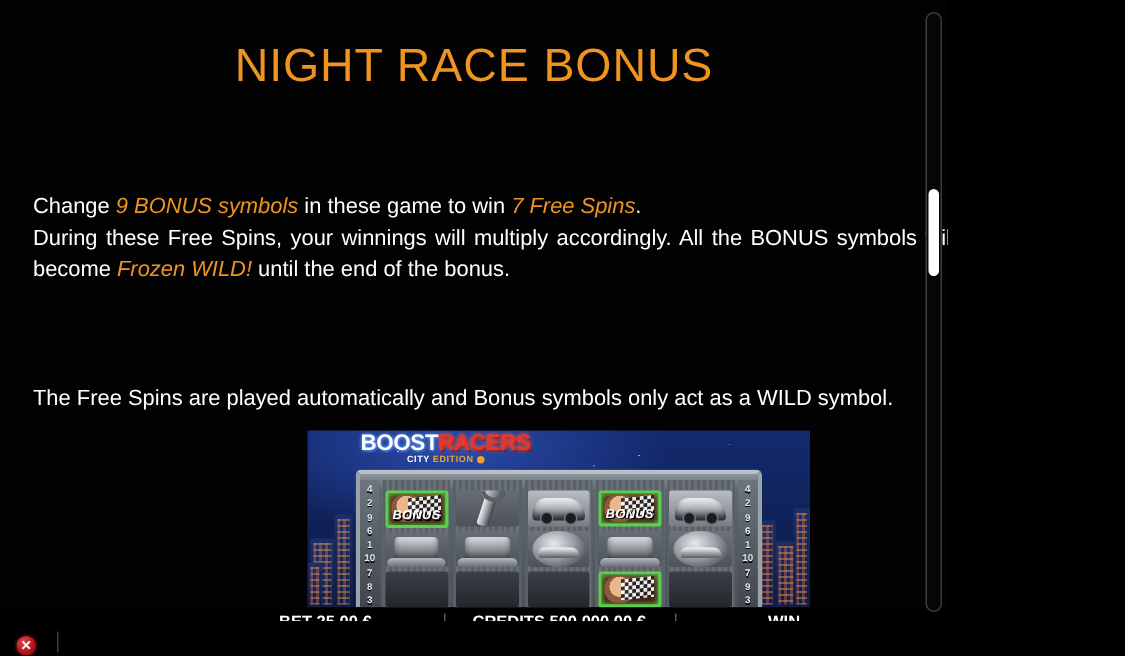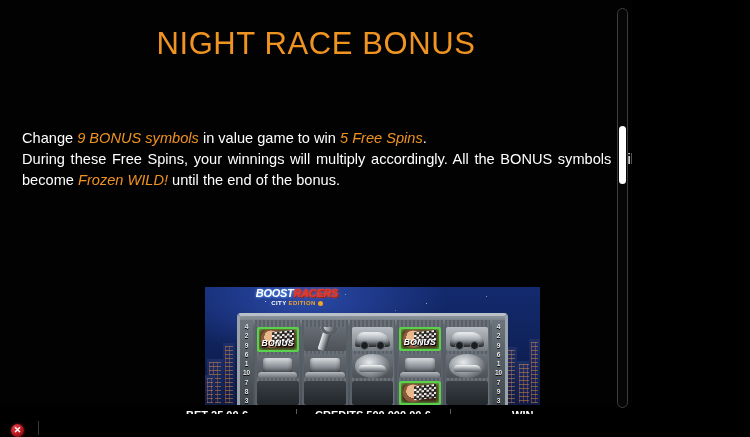--- a/index.html
+++ b/index.html
@@ -97,21 +97,21 @@
       repeating-linear-gradient(to right,  rgba(255,120,90,.45) 0 1.4px, transparent 1.4px 4px);
     opacity:.75;
   }
   
   .game-logo {
     position: absolute; left: 22px; top: 1px;
     width: 140px; height: 26px;
     text-align: center;
     line-height: 1;
   }
-  .logo-row1 { font-size: 11px; font-weight: bold; font-style: italic; letter-spacing: -0.3px; }
+  .logo-row1 { font-size: 15px; font-weight: bold; letter-spacing: -0.3px; }
   .logo-boost { color: #ffffff; text-shadow: 0 0 3px #6fa8ff, 1px 1px 0 #2a56b0; }
   .logo-racers { color: #e8352c; text-shadow: 0 0 3px #ff6a4a, 1px 1px 0 #7a1108; }
   .logo-row2 { margin-top: 1px; font-size: 6px; font-weight: bold; letter-spacing: .4px; }
   .logo-city { color: #ffffff; }
   .logo-edition { color: #f0a32a; }
   .logo-dot { display:inline-block; width:5px; height:5px; border-radius:50%; background:#f0a32a; vertical-align:middle; margin-left:2px; }
 
   
   .cabinet {
     position: absolute;
@@ -328,25 +328,28 @@
 </style>
 </head>
 <body>
 
 <div id="root">
 
   <div class="page-title">NIGHT RACE BONUS</div>
 
 
   <div class="body-copy p1">
-    <p class="nojust"><span>Change </span><span class="hl">9 BONUS symbols</span><span> in value game to win </span><span class="hl">5 Free Spins</span><span>.</span></p>
+    <p class="nojust"><span>Change </span><span class="hl">9 BONUS symbols</span><span> in these game to win </span><span class="hl">7 Free Spins</span><span>.</span></p>
     <p><span>During these Free Spins, your winnings will multiply accordingly. All the BONUS symbols will automatically become </span><span class="hl">Frozen WILD!</span><span> until the end of the bonus.</span></p>
   </div>
 
 
+  <div class="body-copy p3">
+    <p class="nojust">The Free Spins are played automatically and Bonus symbols only act as a WILD symbol.</p>
+  </div>
 
   <div class="game-shot">
     <div class="sky"></div>
     <div class="stars"></div>
 
     <div class="skyline">
       <div class="bldg" style="left:2px;  width:16px; height:46px;"></div>
       <div class="bldg" style="left:18px; width:12px; height:62px;"></div>
       <div class="bldg" style="left:0px;  width:10px; height:30px;"></div>
       <div class="bldg" style="left:296px;width:16px; height:58px;"></div>

